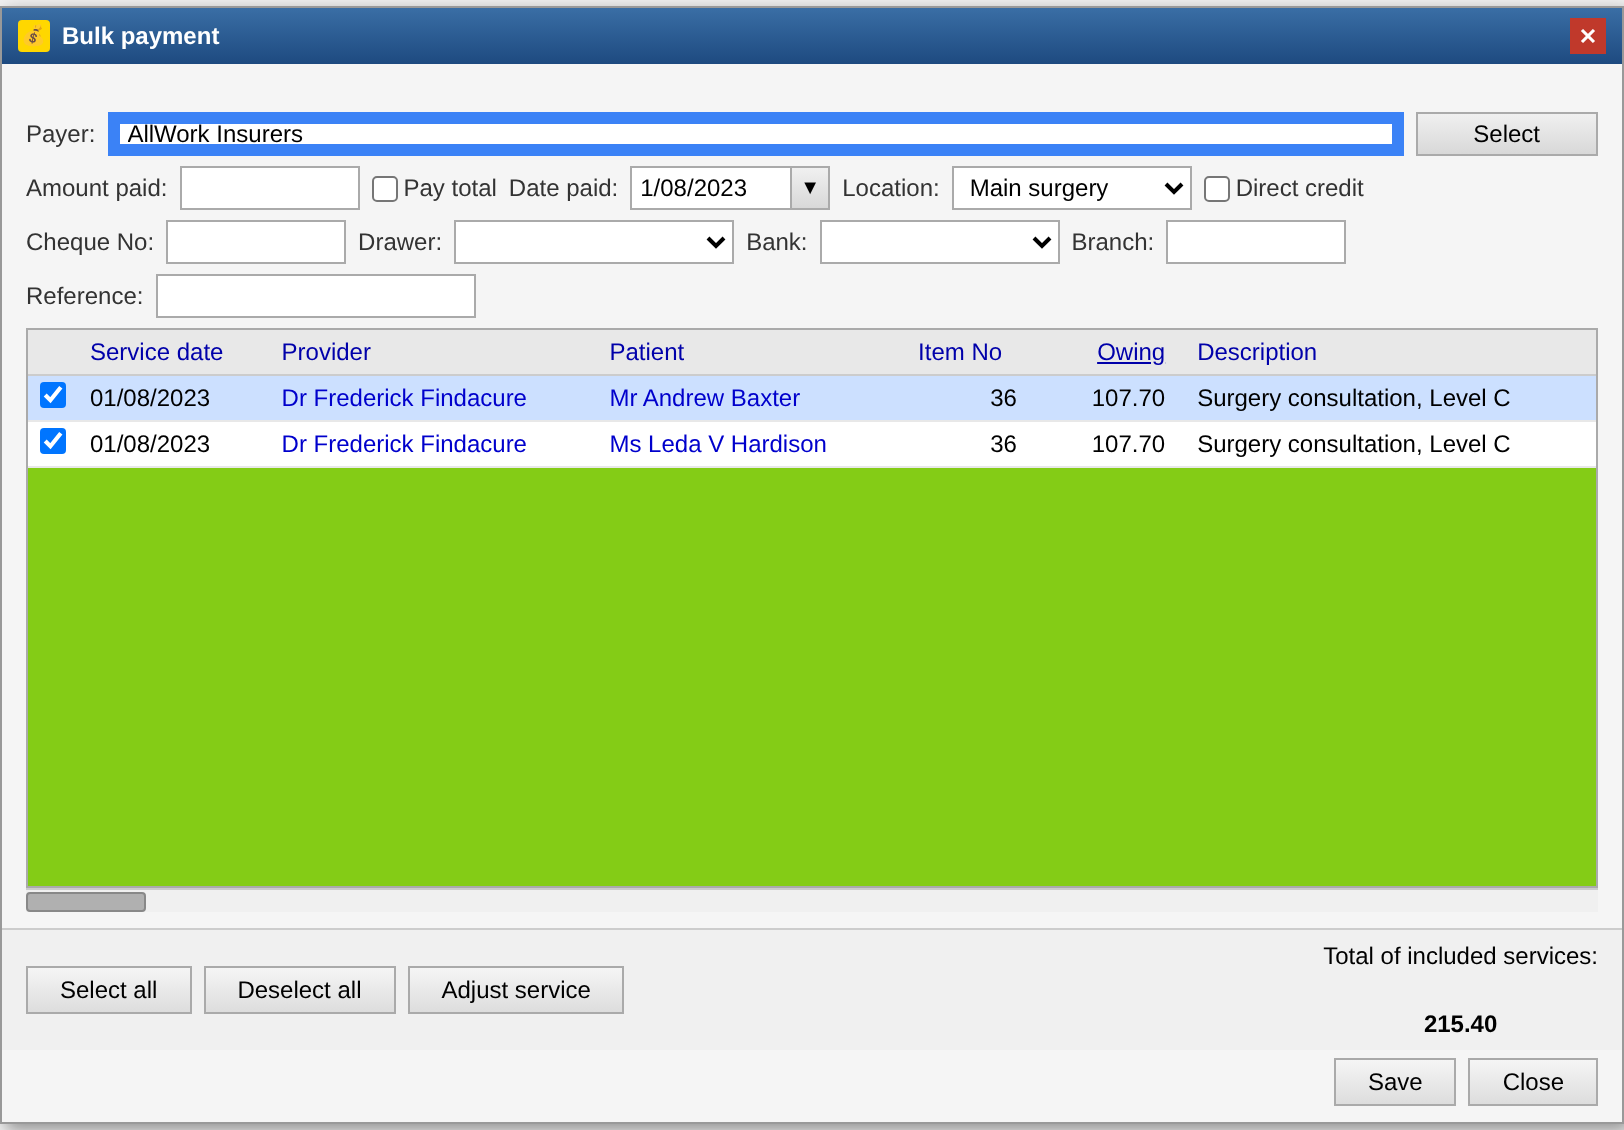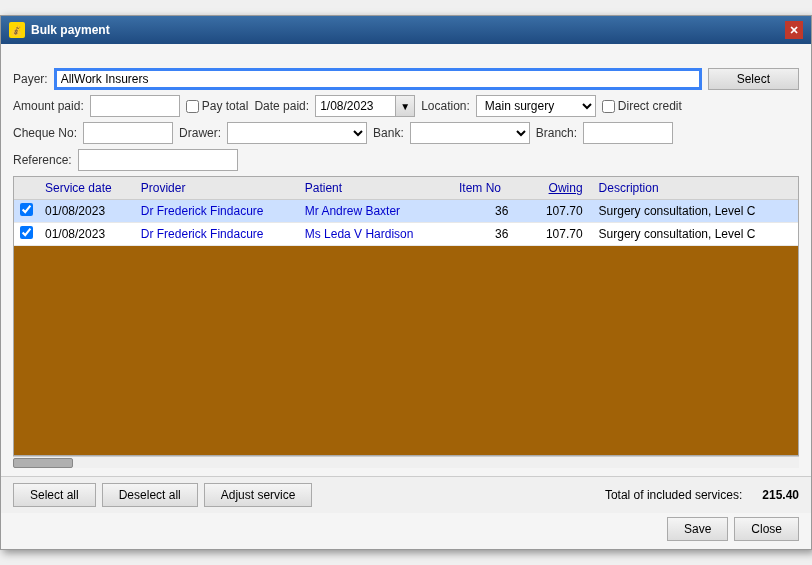--- a/index.html
+++ b/index.html
@@ -73,21 +73,21 @@
     .payer-row {
       display: flex;
       align-items: center;
       gap: 6px;
       margin-bottom: 5px;
       margin-top: 16px;
     }
     .payer-input {
       flex: 1;
       height: 22px;
-      border: 3px solid #3b82f6;
+      border: 6px solid #3b82f6;
       background: white;
       padding: 2px 4px;
       font-size: 12px;
     }
     .select-btn {
       height: 22px;
       padding: 2px 28px;
       background: linear-gradient(to bottom, #f0f0f0, #d8d8d8);
       border: 1px solid #aaa;
       cursor: pointer;
@@ -150,21 +150,21 @@
       width: 120px;
     }
     .checkbox-label {
       display: flex;
       align-items: center;
       gap: 3px;
       cursor: pointer;
     }
     .table-container {
       border: 1px solid #aaa;
-      background: #a16207;
+      background: #84cc16;
       margin-top: 5px;
       height: 280px;
       overflow-y: auto;
       overflow-x: auto;
     }
     table {
       width: 100%;
       border-collapse: collapse;
       font-size: 12px;
     }
@@ -220,20 +220,21 @@
     }
     .bottom-left {
       display: flex;
       gap: 6px;
       align-items: center;
     }
     .bottom-right {
       display: flex;
       align-items: center;
       gap: 20px;
+      flex-direction: column;
     }
     .total-label {
       font-size: 12px;
     }
     .total-value {
       font-size: 12px;
       font-weight: bold;
     }
     .action-btn {
       height: 24px;

